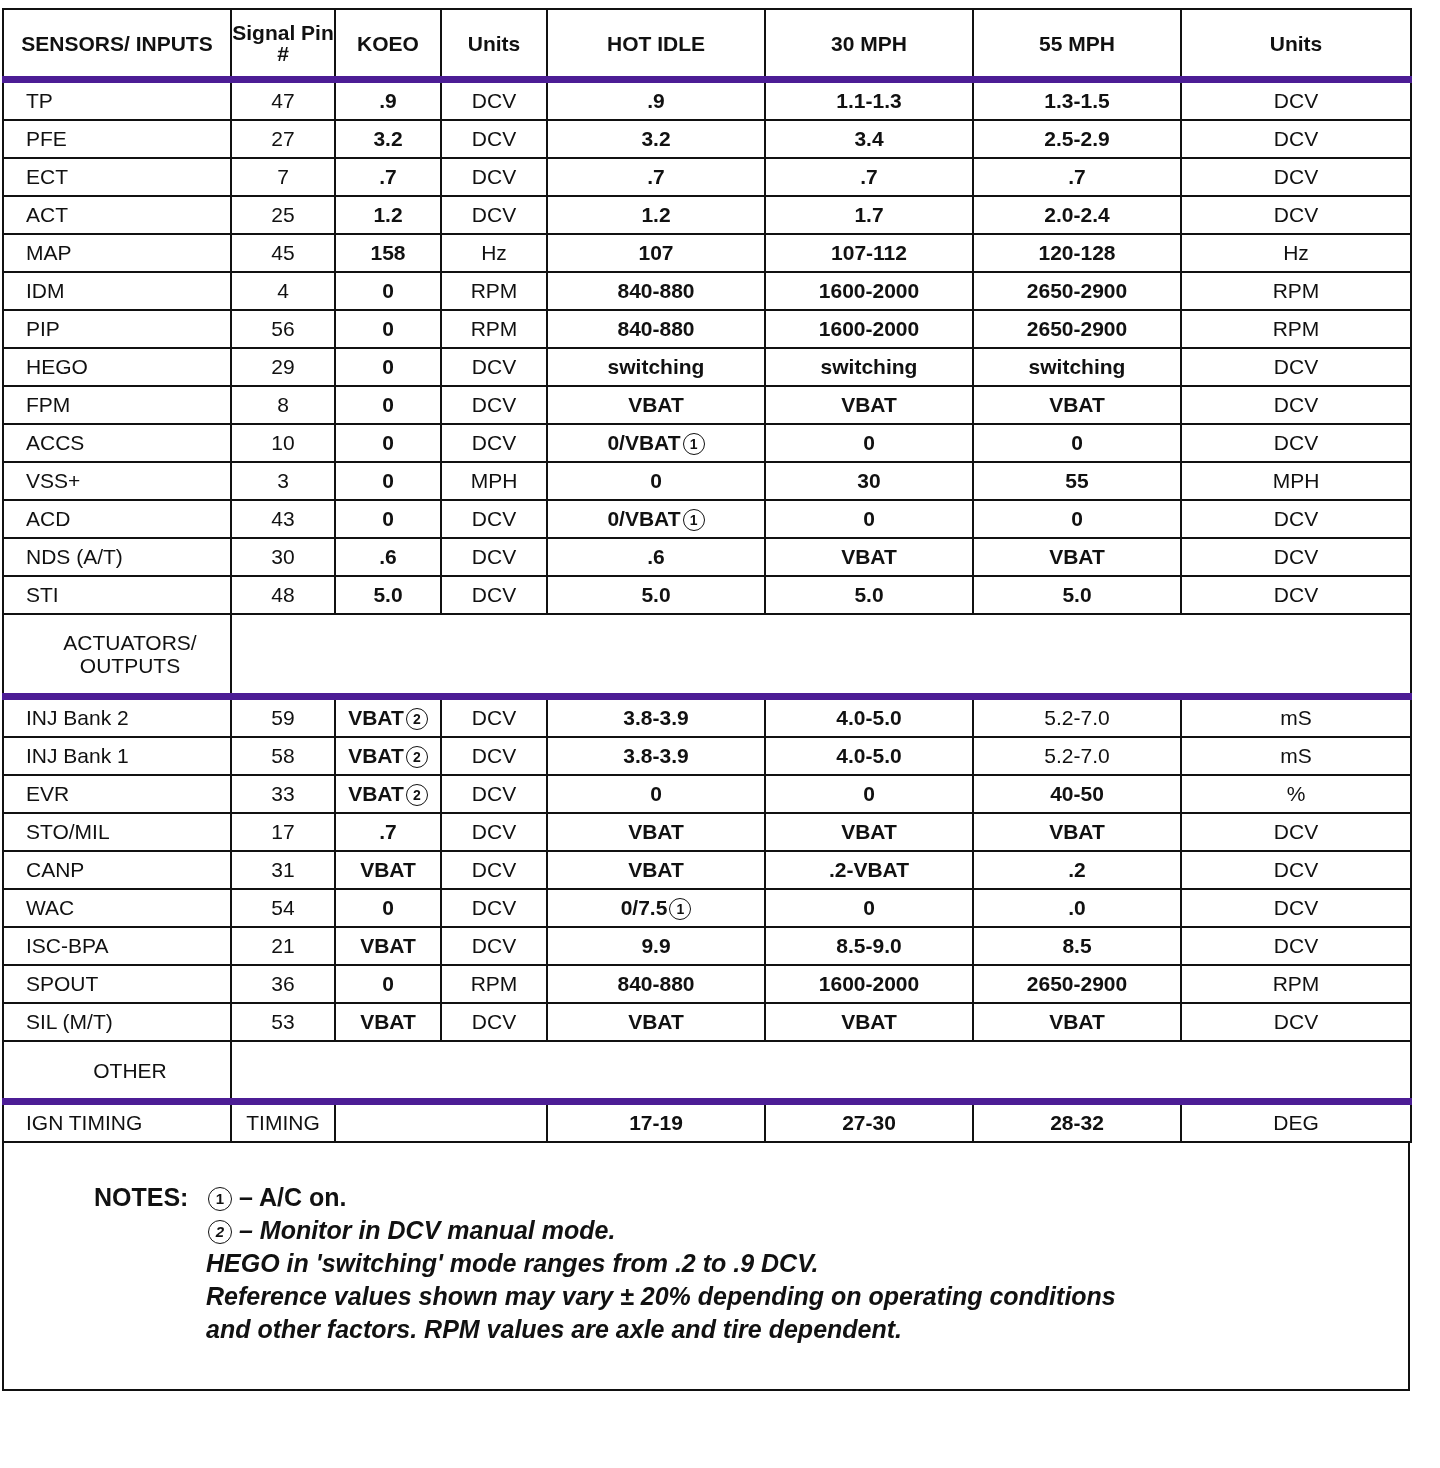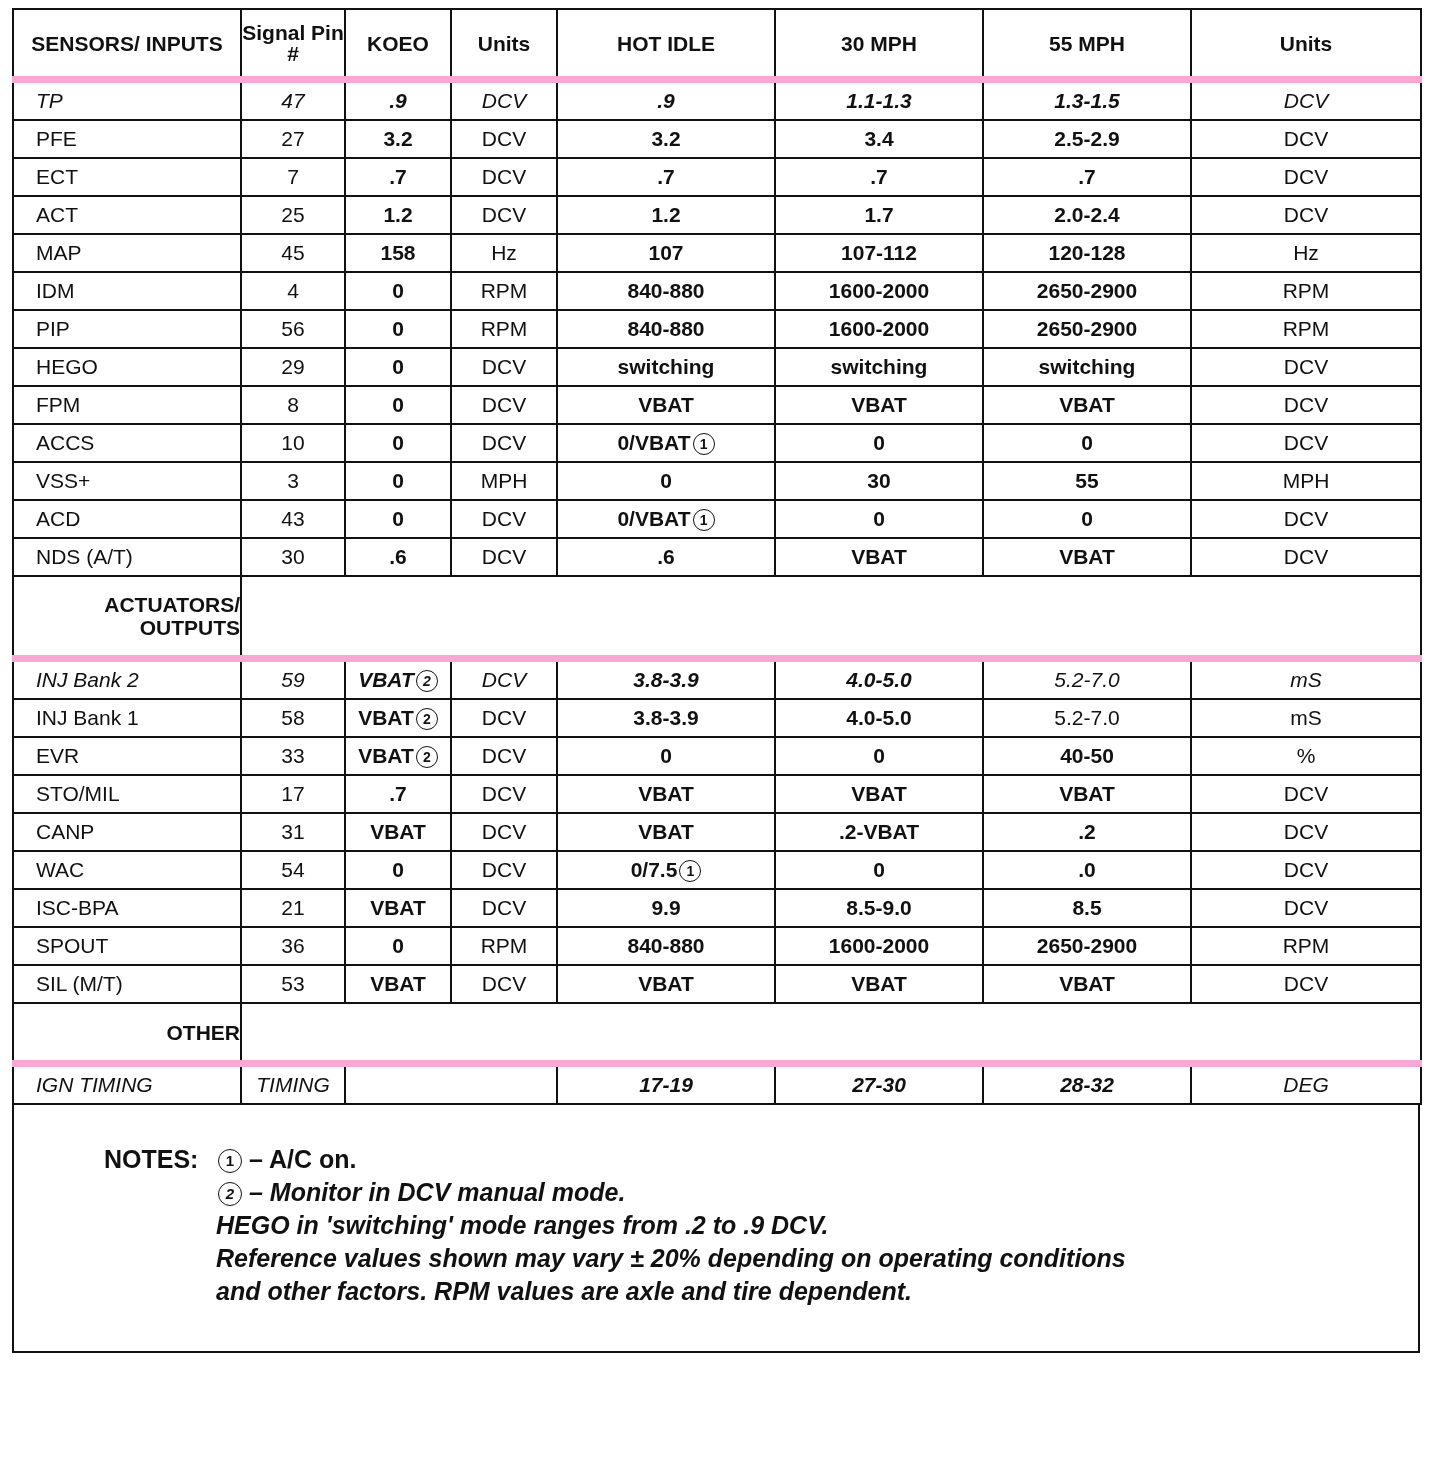--- a/index.html
+++ b/index.html
@@ -1,25 +1,25 @@
 <!DOCTYPE html>
 <html><head>
 <meta charset="utf-8">
 <style>
   html, body { margin:0; padding:0; background:#ffffff; }
   body { width:1440px; height:1468px; position:relative; font-family:"Liberation Sans", sans-serif; color:#111; }
-  .sheet { position:absolute; left:12px; top:8px; width:1408px; }
+  .sheet { position:absolute; left:2px; top:8px; width:1408px; }
   table { border-collapse:collapse; width:1408px; table-layout:fixed; }
   td, th { border:2px solid #111; padding:0; text-align:center; vertical-align:middle; font-size:21px; height:36px; }
   th { font-weight:bold; height:66px; font-size:21px; line-height:21px; }
   td.name { text-align:left; padding-left:22px; font-weight:normal; }
   td.b { font-weight:bold; }
   td.n { font-weight:normal; }
-  tr.thick-top td, tr.thick-top th { border-top:7px solid #f9a8d4;font-style:italic; }
-  tr.section td.sec { text-align:right; padding-left:26px; font-weight:bold; height:78px; line-height:23px; }
+  tr.thick-top td, tr.thick-top th { border-top:7px solid #4c1d95; }
+  tr.section td.sec { text-align:center; padding-left:26px; font-weight:normal; height:78px; line-height:23px; }
   tr.section td.blank { border-left:2px solid #111; border-right:2px solid #111; }
   tr.section td.other { height:56px;margin-left:48px; }
   .notes { border:2px solid #111; border-top:none; height:246px; position:relative; }
   .notes-inner { position:absolute; left:78px; top:38px; font-weight:bold; font-size:25px; line-height:33px; }
   .notes-label { display:inline-block; width:112px; }
   .note-line { white-space:nowrap;margin-left:12px; }
   .indent { padding-left:112px;font-style:italic; }
   .circ { display:inline-block; width:20px; height:20px; border:1.5px solid #111; border-radius:50%; font-size:14px; line-height:20px; text-align:center; font-weight:bold; vertical-align:middle; margin-left:2px; }
   .notes .circ { width:22px; height:22px; line-height:22px; font-size:15px; }
 </style>
@@ -174,20 +174,30 @@
         <tr>
           <td class="name"><span>NDS (A/T)</span></td>
           <td class="n"><span>30</span></td>
           <td class="b"><span>.6</span></td>
           <td class="n"><span>DCV</span></td>
           <td class="b"><span>.6</span></td>
           <td class="b"><span>VBAT</span></td>
           <td class="b"><span>VBAT</span></td>
           <td class="n"><span>DCV</span></td>
         </tr>
+        <tr>
+          <td class="name"><span>STI</span></td>
+          <td class="n"><span>48</span></td>
+          <td class="b"><span>5.0</span></td>
+          <td class="n"><span>DCV</span></td>
+          <td class="b"><span>5.0</span></td>
+          <td class="b"><span>5.0</span></td>
+          <td class="b"><span>5.0</span></td>
+          <td class="n"><span>DCV</span></td>
+        </tr>
       </tbody>
     <tbody>
       <tr class="section">
         <td class="sec">ACTUATORS/ OUTPUTS</td>
         <td class="blank" colspan="7"></td>
       </tr>
     </tbody>
     <tbody id="outputs-body">
         <tr class="thick-top">
           <td class="name"><span>INJ Bank 2</span></td>

